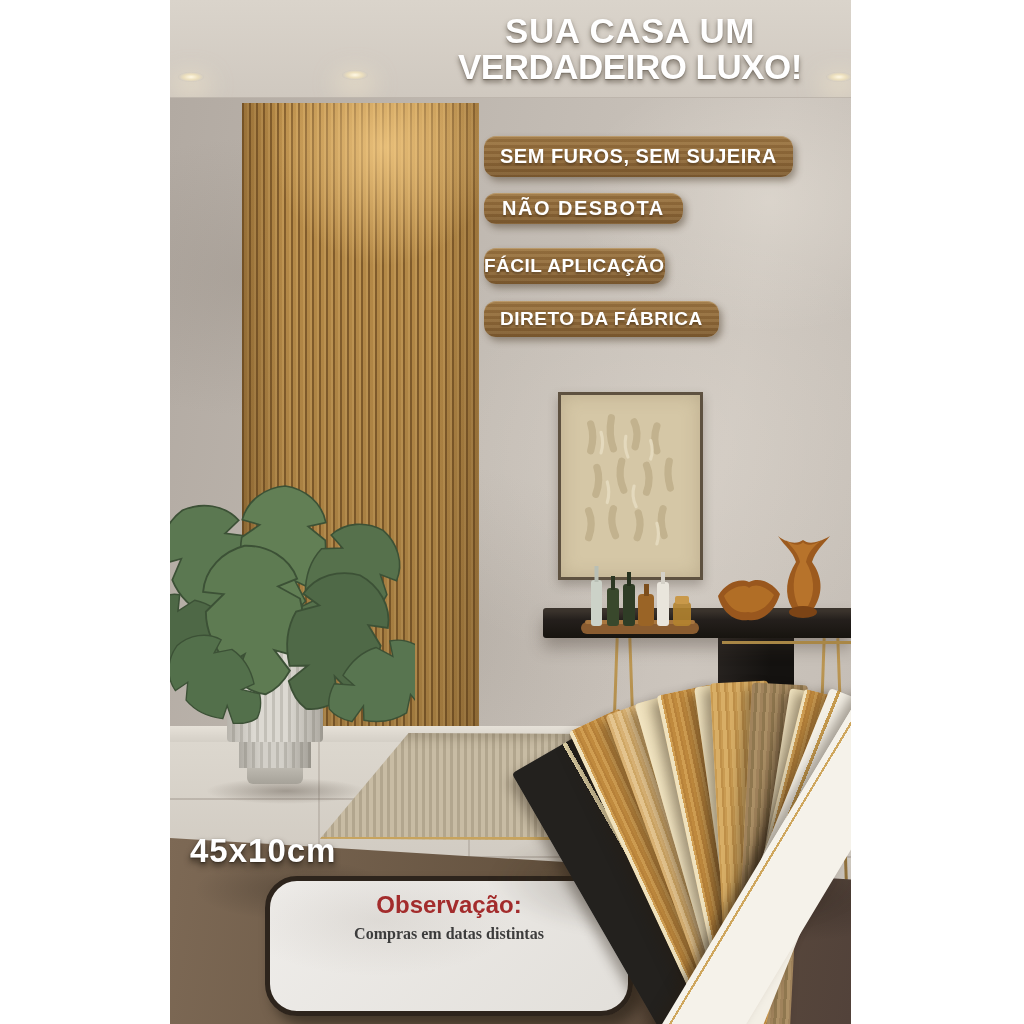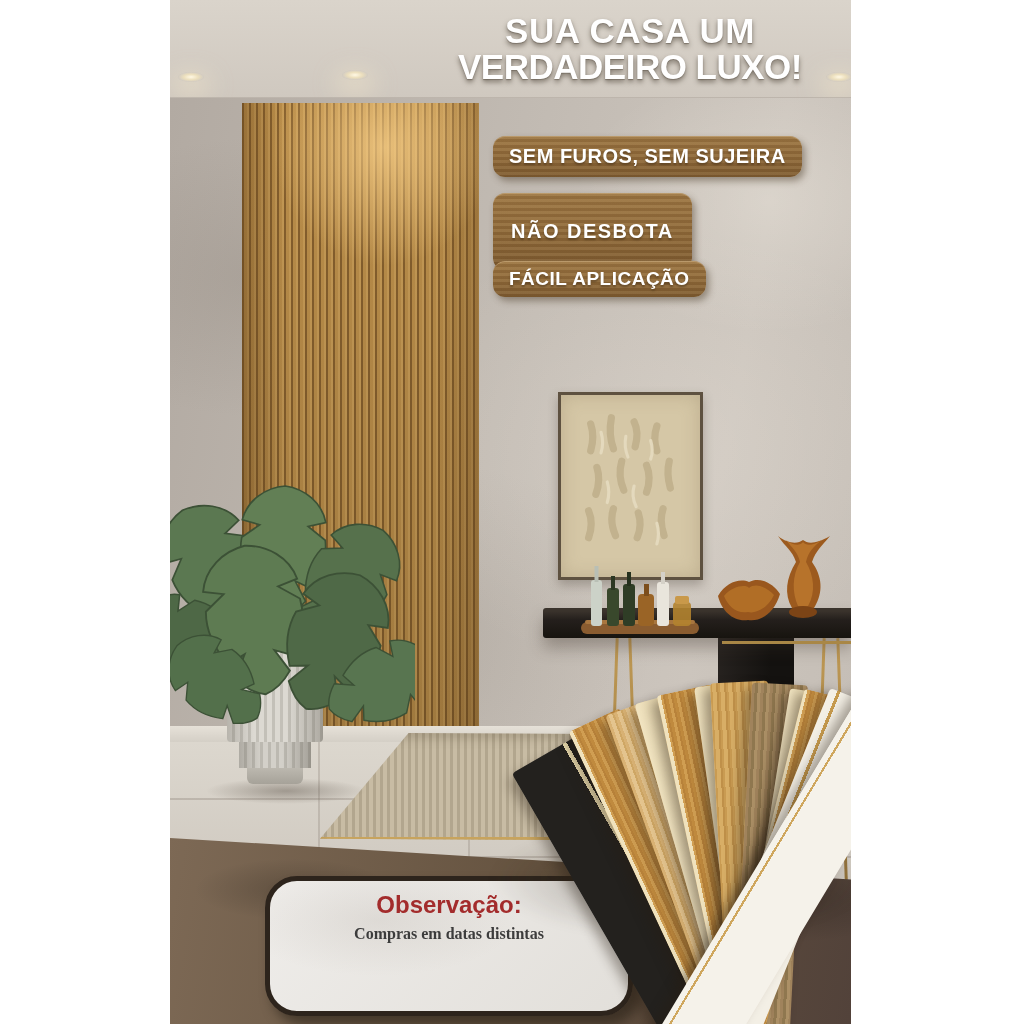--- a/index.html
+++ b/index.html
@@ -94,29 +94,29 @@
   .w-cream{background:linear-gradient(90deg,#f1e4c1,#e2d1a7);}
   .w-oak{background:repeating-linear-gradient(90deg,#c99b52 0 2px,#d8ae66 2px 6px,#bf9049 6px 8px);}
   .w-walnut{background:repeating-linear-gradient(90deg,#a0835c 0 3px,#8f774f 3px 6px,#ac9066 6px 9px);}
   .w-whitegold{background:linear-gradient(90deg,#f3efe5 0 12%,#c79b4e 12% 17%,#f3efe5 17% 46%,#c79b4e 46% 51%,#f3efe5 51%);}
   .w-white{background:linear-gradient(90deg,#f5f2ea 0 8%,#cfa75e 8% 11%,#f5f2ea 11%);}
   
   .headline{position:absolute;left:210px;top:12px;width:500px;text-align:center;z-index:10;color:#ffffff;
         font-weight:800;text-shadow:0 3px 5px rgba(80,70,58,.65),0 1px 1px rgba(90,80,70,.5);}
   .headline .l1{font-size:35px;line-height:38px;letter-spacing:.5px;}
   .headline .l2{font-size:35px;line-height:34px;letter-spacing:-.5px;}
-  .badge{position:absolute;left:323px;z-index:10;color:#fff;font-weight:700;border-radius:12px;
+  .badge{position:absolute;left:314px;z-index:10;color:#fff;font-weight:700;border-radius:12px;
         background:
           repeating-linear-gradient(180deg, rgba(255,230,180,.09) 0 3px, rgba(90,60,25,.12) 3px 6px),
           linear-gradient(180deg,#9a7442,#8a6537 60%,#7b5930);
         box-shadow:3px 4px 7px rgba(70,55,35,.45), inset 0 1px 0 rgba(255,235,200,.25);
         text-shadow:0 2px 2px rgba(70,50,25,.55);white-space:nowrap;}
   .badge.b1{top:136px;font-size:20px;padding:9px 16px;letter-spacing:.5px;}
-  .badge.b2{top:193px;font-size:20px;padding:27px 18px;letter-spacing:1.5px;}
-  .badge.b3{top:248px;font-size:19px;padding:7px 16px;letter-spacing:.5px;margin-top:13px;}
+  .badge.b2{top:193px;font-size:20px;padding:4px 18px;letter-spacing:1.5px;}
+  .badge.b3{top:248px;font-size:19px;padding:7px 0;letter-spacing:.5px;}
   .badge.b4{top:301px;font-size:19px;padding:7px 16px;letter-spacing:.5px;}
   .badge.b5{top:349px;font-size:17px;padding:7px 16px;letter-spacing:.5px;}
   .size-label{position:absolute;left:20px;top:832px;z-index:8;color:#fff;font-weight:800;font-size:33px;
         letter-spacing:1px;text-shadow:0 4px 6px rgba(40,32,22,.8),0 1px 2px rgba(40,32,22,.7);}
   .note-box{position:absolute;left:95px;top:876px;width:368px;height:140px;z-index:8;
         border:5px solid #2d241c;border-radius:32px;
         background:
           radial-gradient(ellipse 200px 80px at 30% 30%, rgba(160,150,140,.18), transparent 70%),
           linear-gradient(135deg,#efedea,#e2dfda);
         box-shadow:7px 9px 12px rgba(35,27,18,.55);
@@ -234,20 +234,21 @@
         <use href="#leaf" x="0" y="0" transform="translate(38,170) rotate(-70) scale(1.0)" fill="#4e6846"></use>
         <use href="#leaf" x="0" y="0" transform="translate(100,150) rotate(-8) scale(1.25)" fill="#5e7b52"></use>
         <use href="#leaf" x="0" y="0" transform="translate(178,172) rotate(22) scale(1.2)" fill="#4f6947"></use>
         <use href="#leaf" x="0" y="0" transform="translate(226,215) rotate(65) scale(0.95)" fill="#587550"></use>
         <use href="#leaf" x="0" y="0" transform="translate(62,212) rotate(-48) scale(0.9)" fill="#53704b"></use>
       </g>
     </svg>
 
     <div class="floor-dark"></div>
 
+    <div class="size-label">45x10cm</div>
     <div class="note-box">
       <div class="note-title">Observação:</div>
       <div class="note-line">Compras em datas distintas</div>
     </div>
 
     <div class="fan-shadow"></div>
     <div class="board w-black" style="left:336px;top:752px;width:86px;transform:rotate(-30deg);"></div>
     <div class="board w-golden" style="left:396px;top:720px;width:56px;transform:rotate(-25deg);"></div>
     <div class="board w-lightoak" style="left:434px;top:708px;width:46px;transform:rotate(-20deg);"></div>
     <div class="board w-cream" style="left:464px;top:700px;width:32px;transform:rotate(-16deg);"></div>
@@ -260,15 +261,16 @@
     <div class="board w-whitegold" style="left:658px;top:700px;width:64px;transform:rotate(22deg);"></div>
     <div class="board w-white" style="left:688px;top:708px;width:72px;transform:rotate(31deg);"></div>
 
     <div class="headline">
       <div class="l1">SUA CASA UM</div>
       <div class="l2">VERDADEIRO LUXO!</div>
     </div>
     <div class="badge b1">SEM FUROS, SEM SUJEIRA</div>
     <div class="badge b2">NÃO DESBOTA</div>
     <div class="badge b3">FÁCIL APLICAÇÃO</div>
+    <div class="badge b4">DIRETO DA FÁBRICA</div>
 
   </div>
 </div>
 
 </body></html>

